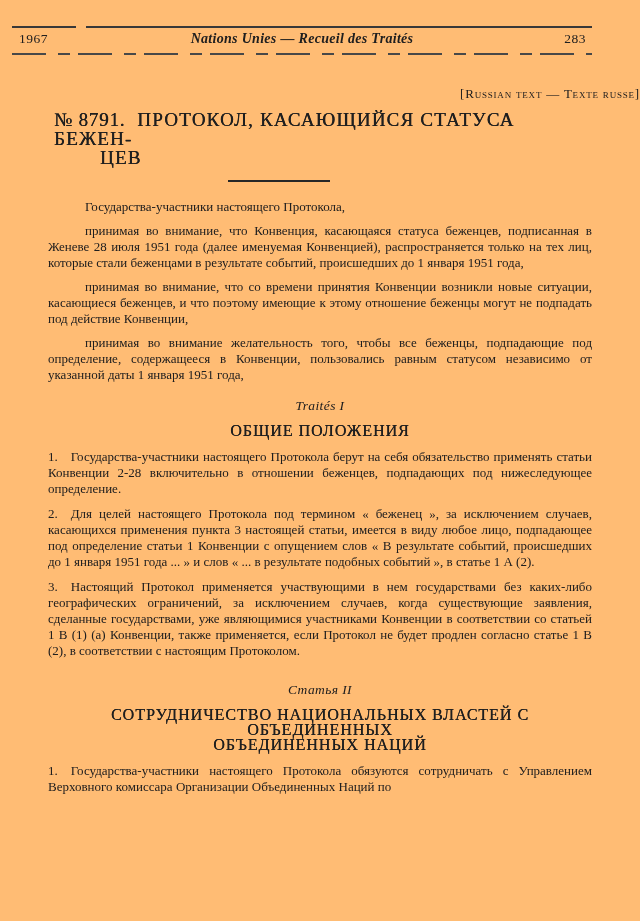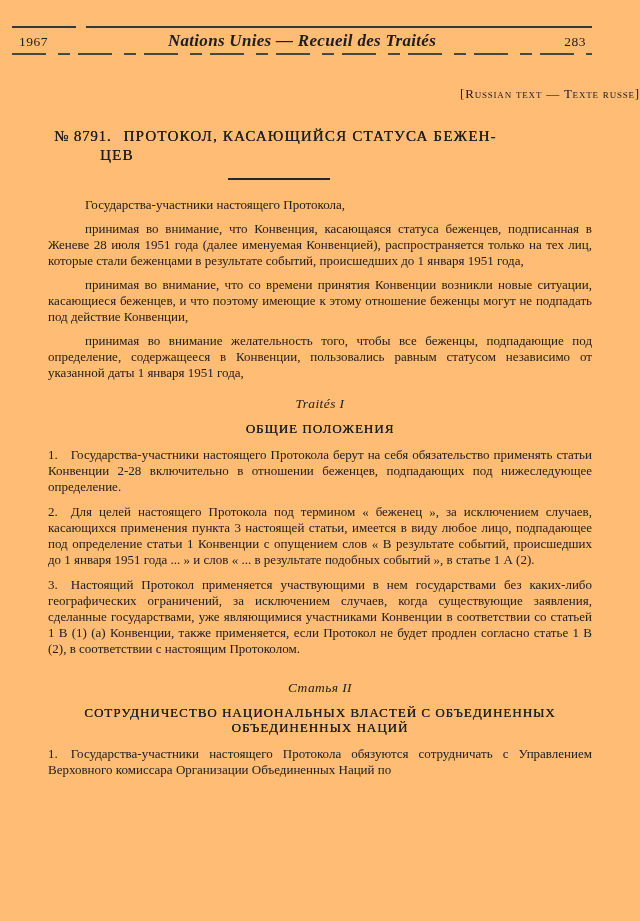--- a/index.html
+++ b/index.html
@@ -32,43 +32,43 @@
     align-items: baseline;
     height: 19px;
     font-size: 13.5px;
   }
   .header-year { width: 90px; padding-left: 7px; letter-spacing: 0.5px; }
   .header-journal {
     flex: 1;
     text-align: center;
     font-style: italic;
     font-weight: bold;
-    font-size: 17px;
+    font-size: 14px;
     letter-spacing: 0.3px;
   }
   .header-page { width: 90px; text-align: right; padding-right: 6px; letter-spacing: 0.5px; }
   .rule-bottom {
     height: 2px;
     margin-top: 3px;
     background: repeating-linear-gradient(90deg,
       #4a4a4a 0 34px, transparent 34px 46px,
       #4a4a4a 46px 58px, transparent 58px 66px);
   }
 
   
   .language-note {
     margin-top: 31px;
     text-align: right;
     font-variant: small-caps;
     font-size: 13px;
     letter-spacing: 0.8px;
   }
   .doc-title {
-    margin: 25px 44px 0 54px;
-    font-size: 15px;
+    margin: 8px 44px 0 54px;
+    font-size: 19px;
     letter-spacing: 1.2px;
     line-height: 19px;
     text-shadow: 0.3px 0 0 currentColor;
   }
   .doc-title .title-number { padding-right: 12px; letter-spacing: 0.8px; }
   .title-line2 { margin-left: 46px; }
   .title-divider {
     width: 102px;
     height: 2px;
     background: #2a2a2a;
@@ -88,21 +88,21 @@
   .article-label {
     text-align: center;
     font-style: italic;
     font-size: 13.5px;
     margin: 15px 0 9px 0;
     text-indent: 0;
     letter-spacing: 0.4px;
   }
   .article-heading {
     text-align: center;
-    font-size: 13px;
+    font-size: 16px;
     letter-spacing: 1px;
     line-height: 15px;
     margin-bottom: 11px;
     text-indent: 0;
     text-shadow: 0.25px 0 0 currentColor;
   }
   .article-2-block { margin-top: 23px; }
 </style>
 </head>
 <body>

